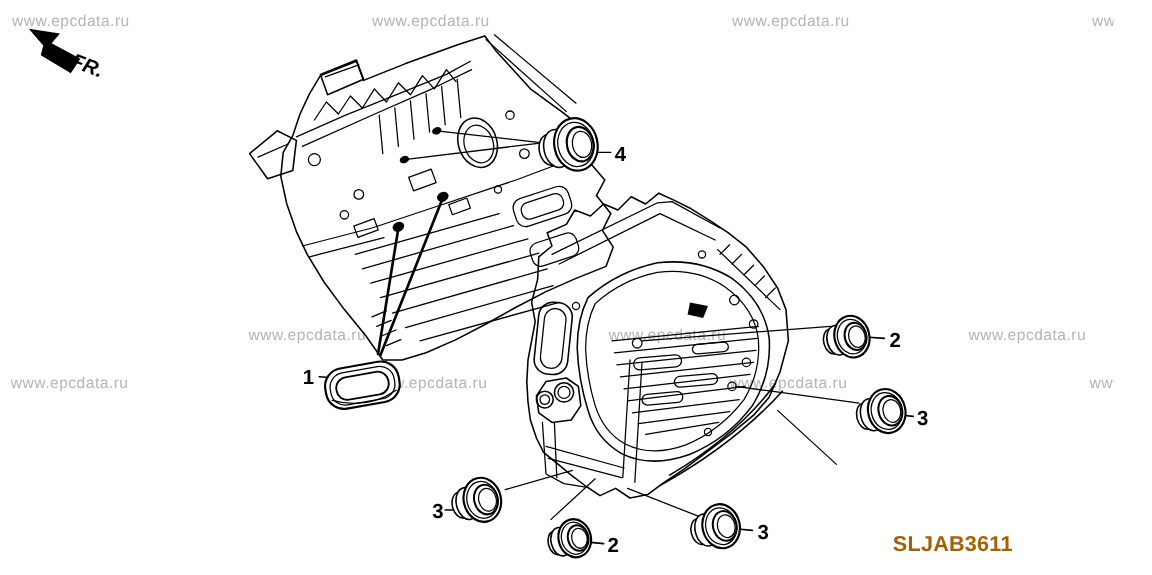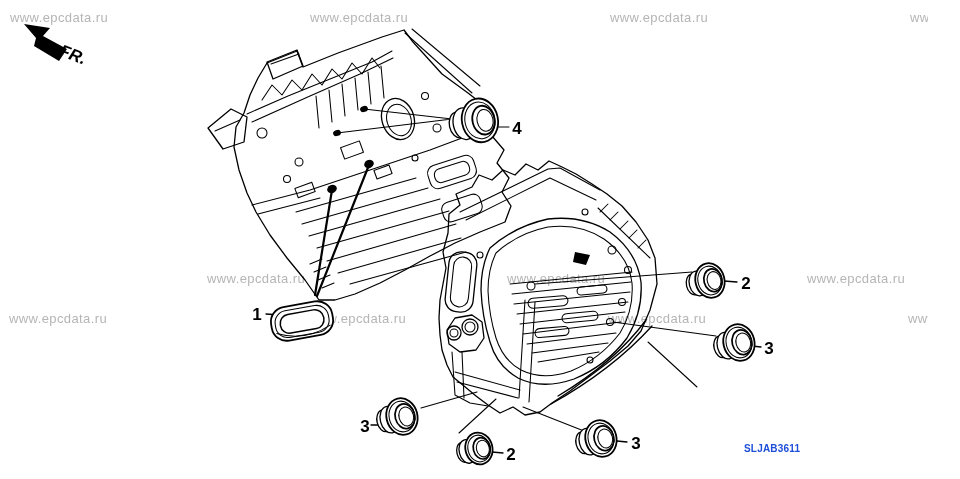--- a/index.html
+++ b/index.html
@@ -8,21 +8,21 @@
     overflow:hidden;font-family:"Liberation Sans",sans-serif;
   }
   .wm-layer{position:absolute;inset:0;z-index:1;}
   .wm{
     position:absolute;color:#b5b5b5;font-size:13px;letter-spacing:.4px;
     white-space:nowrap;user-select:none;
   }
   .art{position:absolute;left:0;top:0;z-index:2;}
   .part-code{
     position:absolute;z-index:3;left:744px;top:443px;
-    font-weight:bold;font-size:10px;color:#1d4ed8;letter-spacing:.2px;
+    font-weight:bold;font-size:18px;color:#a16207;letter-spacing:.2px;
   }
   svg .ln{fill:none;stroke:#000;stroke-width:1.3;stroke-linejoin:round;stroke-linecap:round;}
   svg .thin{stroke-width:1.05;}
   svg .thick{stroke-width:2.2;}
   svg .wfill{fill:#ffffff;}
   svg .blob{fill:#000;stroke:none;}
   svg .callout{
     font-family:"Liberation Sans",sans-serif;font-size:17px;font-weight:bold;fill:#000;
   }
   svg .frtxt{

